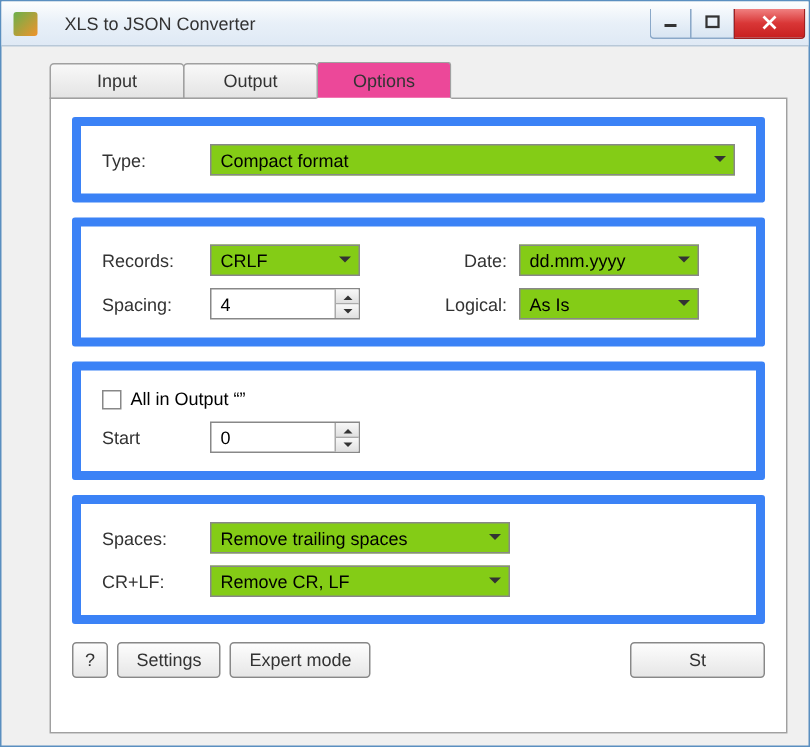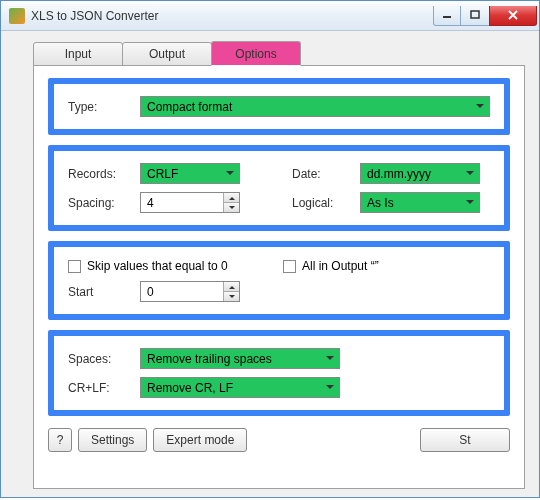--- a/index.html
+++ b/index.html
@@ -1,43 +1,43 @@
 <!DOCTYPE html>
 <html><head>
 <meta charset="utf-8">
 <style>
 * { box-sizing: border-box; margin: 0; padding: 0; font-family: "Microsoft YaHei", "Segoe UI", Tahoma, sans-serif; font-size: 12px; }
 body { background: #fff; width: 540px; height: 500px; overflow: hidden; }
 
 .window { width: 540px; height: 498px; border: 1px solid #5a8fc0; background: #f0f0f0; display: flex; flex-direction: column; }
 
-.titlebar { height: 30px; background: linear-gradient(#fdfefe, #e8f0f8 50%, #dfe9f5); border-bottom: 1px solid #b8c8d8; display: flex; align-items: center; padding: 0 0 0 8px; }
+.titlebar { height: 30px; background: linear-gradient(#fdfefe, #e8f0f8 50%, #dfe9f5); border-bottom: 1px solid #b8c8d8; display: flex; align-items: center; padding: 0 0 0 8px; gap: 12px; }
 .titlebar .icon { width: 16px; height: 16px; margin-right: 6px; background: linear-gradient(135deg,#6ab04c,#f0932b); border-radius: 2px; }
 .titlebar .title { flex: 1; color: #333; }
 .winbtns { display: flex; height: 20px; margin-right: 2px; }
 .winbtn { width: 30px; height: 20px; border: 1px solid #8aa8c8; border-top: none; background: linear-gradient(#f5f9fd,#d8e5f2); display: flex; align-items: center; justify-content: center; margin-left: -1px; cursor: pointer; }
 .winbtn.min { border-bottom-left-radius: 3px; width: 28px; }
 .winbtn.close { background: linear-gradient(#f08080,#d93636 50%,#c82020); border-color: #a02020; width: 48px; border-bottom-right-radius: 3px; color: #fff; }
 .winbtn svg { width: 12px; height: 10px; }
 
 .content { flex: 1; padding: 10px 14px 8px 32px; display: flex; flex-direction: column; }
 
 .tabbar { display: flex; height: 24px; position: relative; z-index: 2; }
 .tab { width: 90px; height: 24px; border: 1px solid #a0a0a0; background: linear-gradient(#f8f8f8,#e4e4e4); display: flex; align-items: center; justify-content: center; color: #333; cursor: pointer; margin-right: -1px; border-top-left-radius: 3px; border-top-right-radius: 3px; position: relative; top: 1px; }
 .tab.active { background: #ec4899; border-bottom: 1px solid #fff; height: 25px; top: 0; z-index: 3; }
 
 .panel { flex: 1; border: 1px solid #a0a0a0; background: #fff; padding: 12px 14px 8px 14px; display: flex; flex-direction: column; gap: 10px; }
 
 .group { border: 6px solid #3b82f6; border-radius: 2px; padding: 12px 14px; }
 .row { display: flex; align-items: center; gap: 8px; margin-bottom: 8px; }
 .row:last-child { margin-bottom: 0; }
 .lbl { width: 64px; color: #333; }
-.lbl2 { width: 60px; color: #333; margin-left: 44px; }
+.lbl2 { width: 60px; color: #333; margin-left: 30px; text-align: right; }
 
-.combo { position: relative; border: 1px solid #888; background: #22c55e; height: 21px; display: flex; align-items: center; padding: 0 20px 0 6px; cursor: pointer; }
+.combo { position: relative; border: 1px solid #888; background: #84cc16; height: 21px; display: flex; align-items: center; padding: 0 20px 0 6px; cursor: pointer; }
 .combo::after { content: ""; position: absolute; right: 5px; top: 7px; border: 4px solid transparent; border-top-color: #333; }
 .combo.wide { flex: 1; }
 .combo.med { width: 100px; }
 .combo.sm { width: 120px; }
 .combo.lg { width: 200px; }
 
 .spinner { position: relative; border: 1px solid #888; background: #fff; height: 21px; width: 100px; display: flex; align-items: center; padding: 0 18px 0 6px; }
 .spin-btns { position: absolute; right: 0; top: 0; bottom: 0; width: 16px; border-left: 1px solid #aaa; display: flex; flex-direction: column; }
 .spin-btn { flex: 1; background: linear-gradient(#f8f8f8,#e0e0e0); display: flex; align-items: center; justify-content: center; cursor: pointer; }
 .spin-btn::before { content: ""; border: 3px solid transparent; }
@@ -121,24 +121,20 @@
           <div class="combo sm">
             <span>As Is</span>
           </div>
         </div>
       </div>
 
       <div class="group">
         <div class="row">
           <div class="chkrow" style="flex:1">
             <div class="checkbox"></div>
-            <span>Skip values that equal to 0</span>
-          </div>
-          <div class="chkrow" style="flex:1">
-            <div class="checkbox"></div>
             <span>All in Output “”</span>
           </div>
         </div>
         <div class="row">
           <div class="lbl">Start</div>
           <div class="spinner">
             <span>0</span>
             <div class="spin-btns">
               <div class="spin-btn up"></div>
               <div class="spin-btn down"></div>

